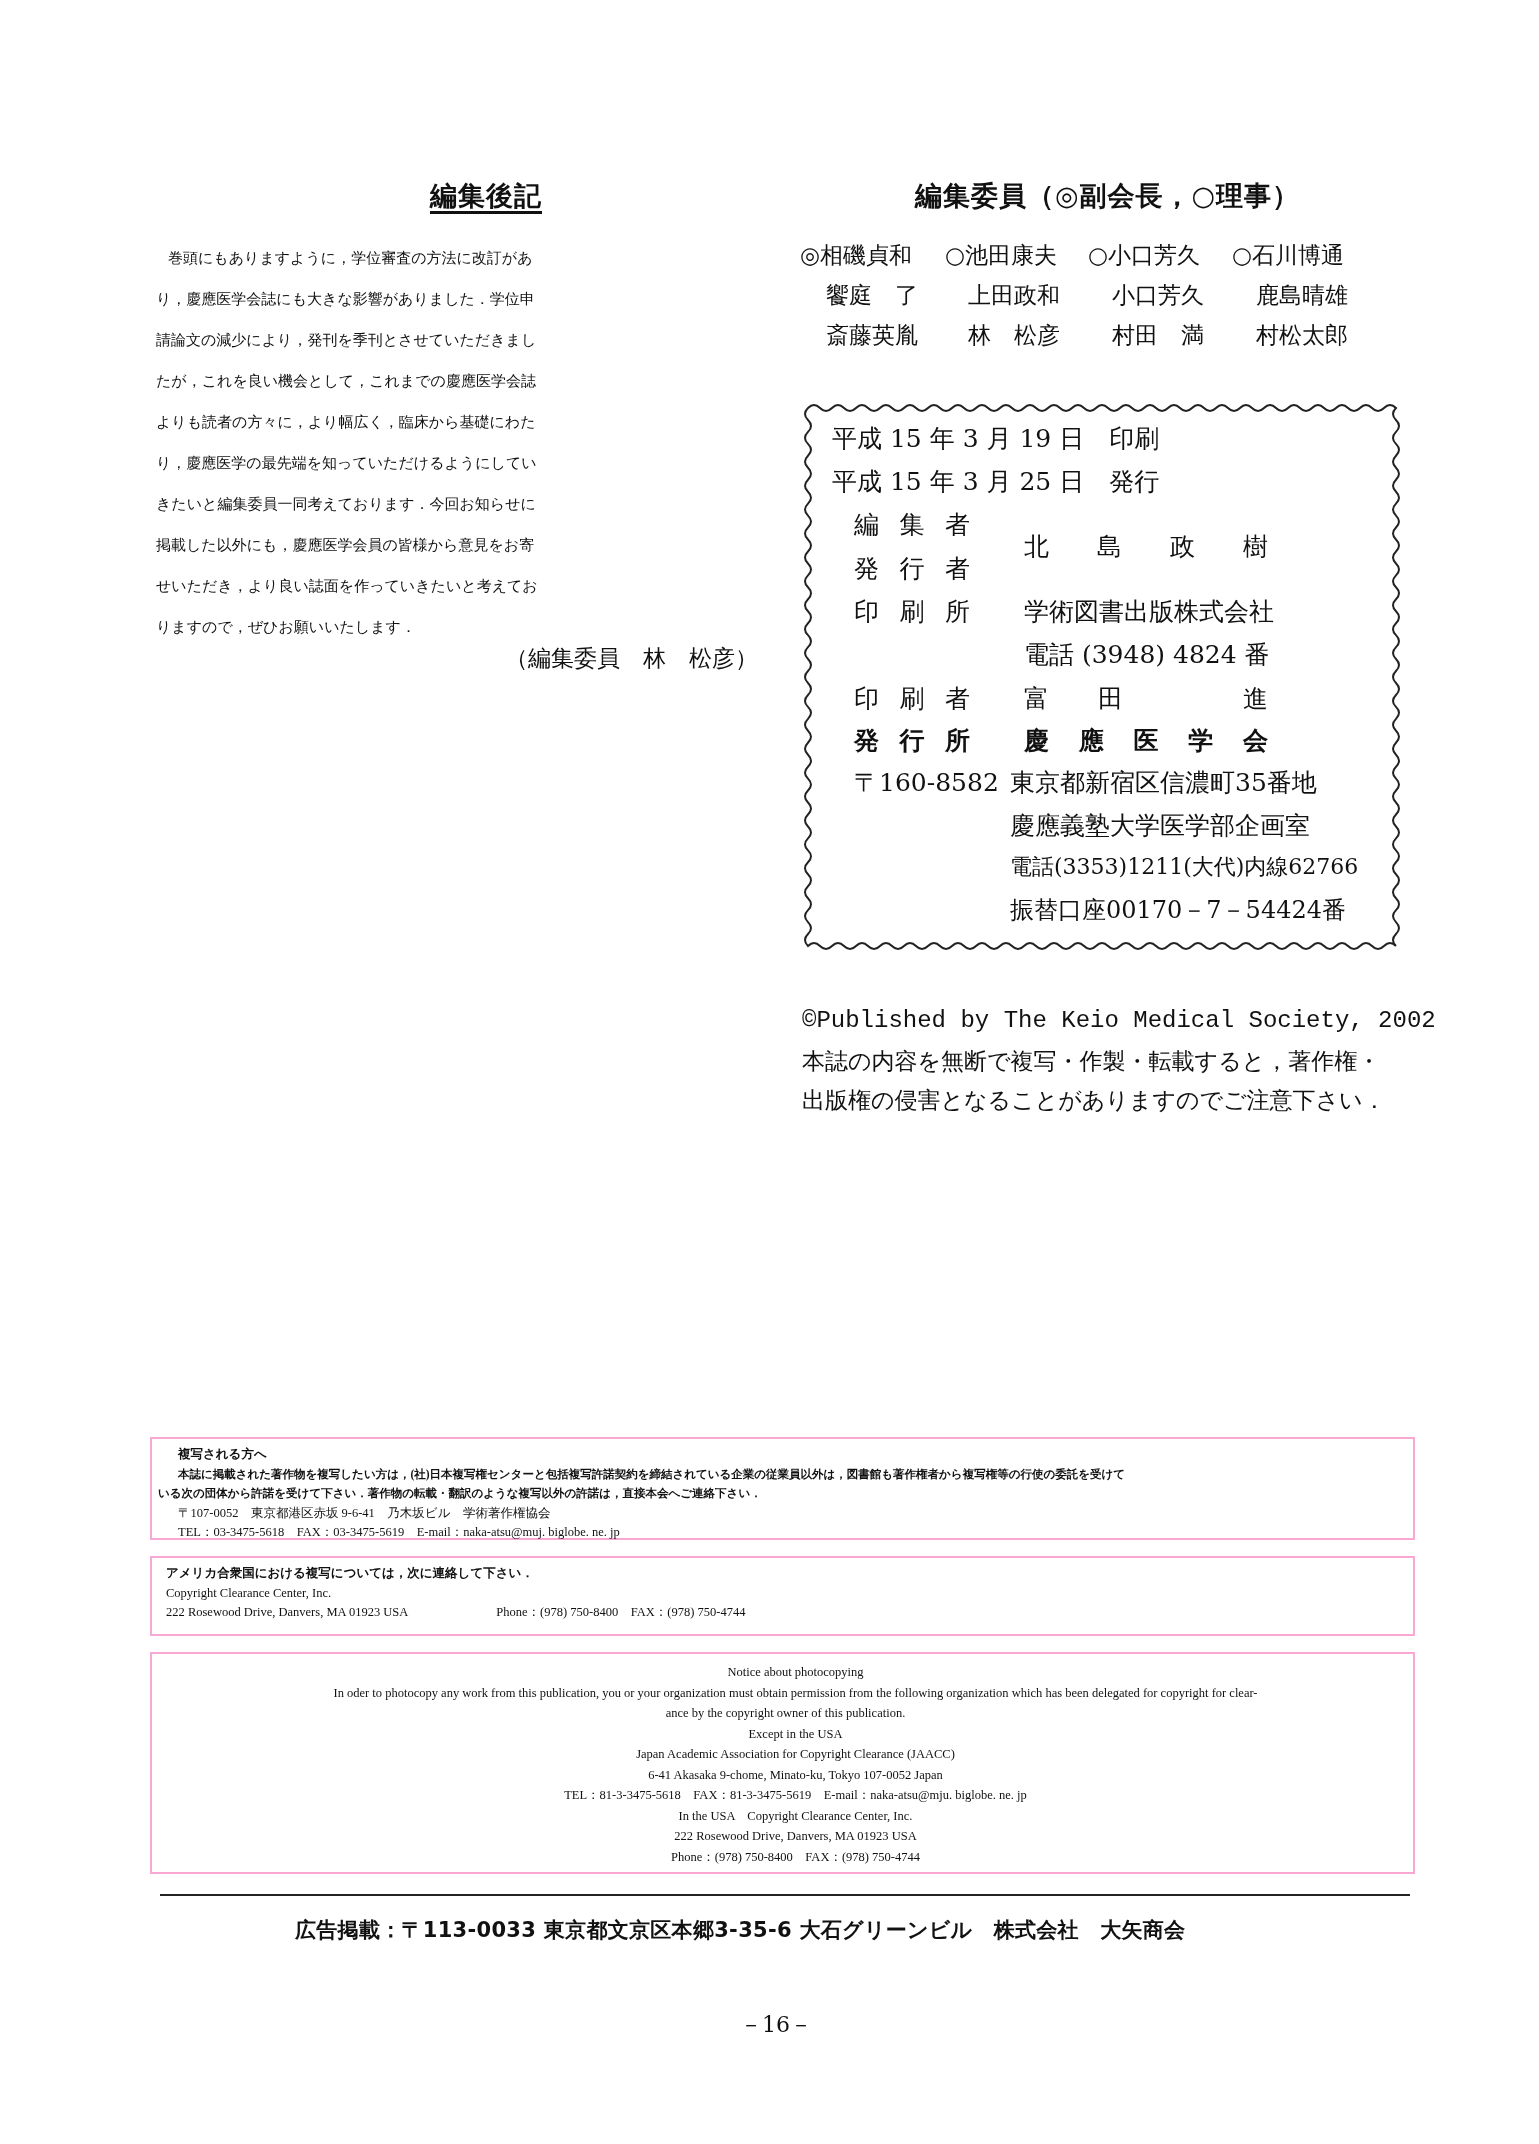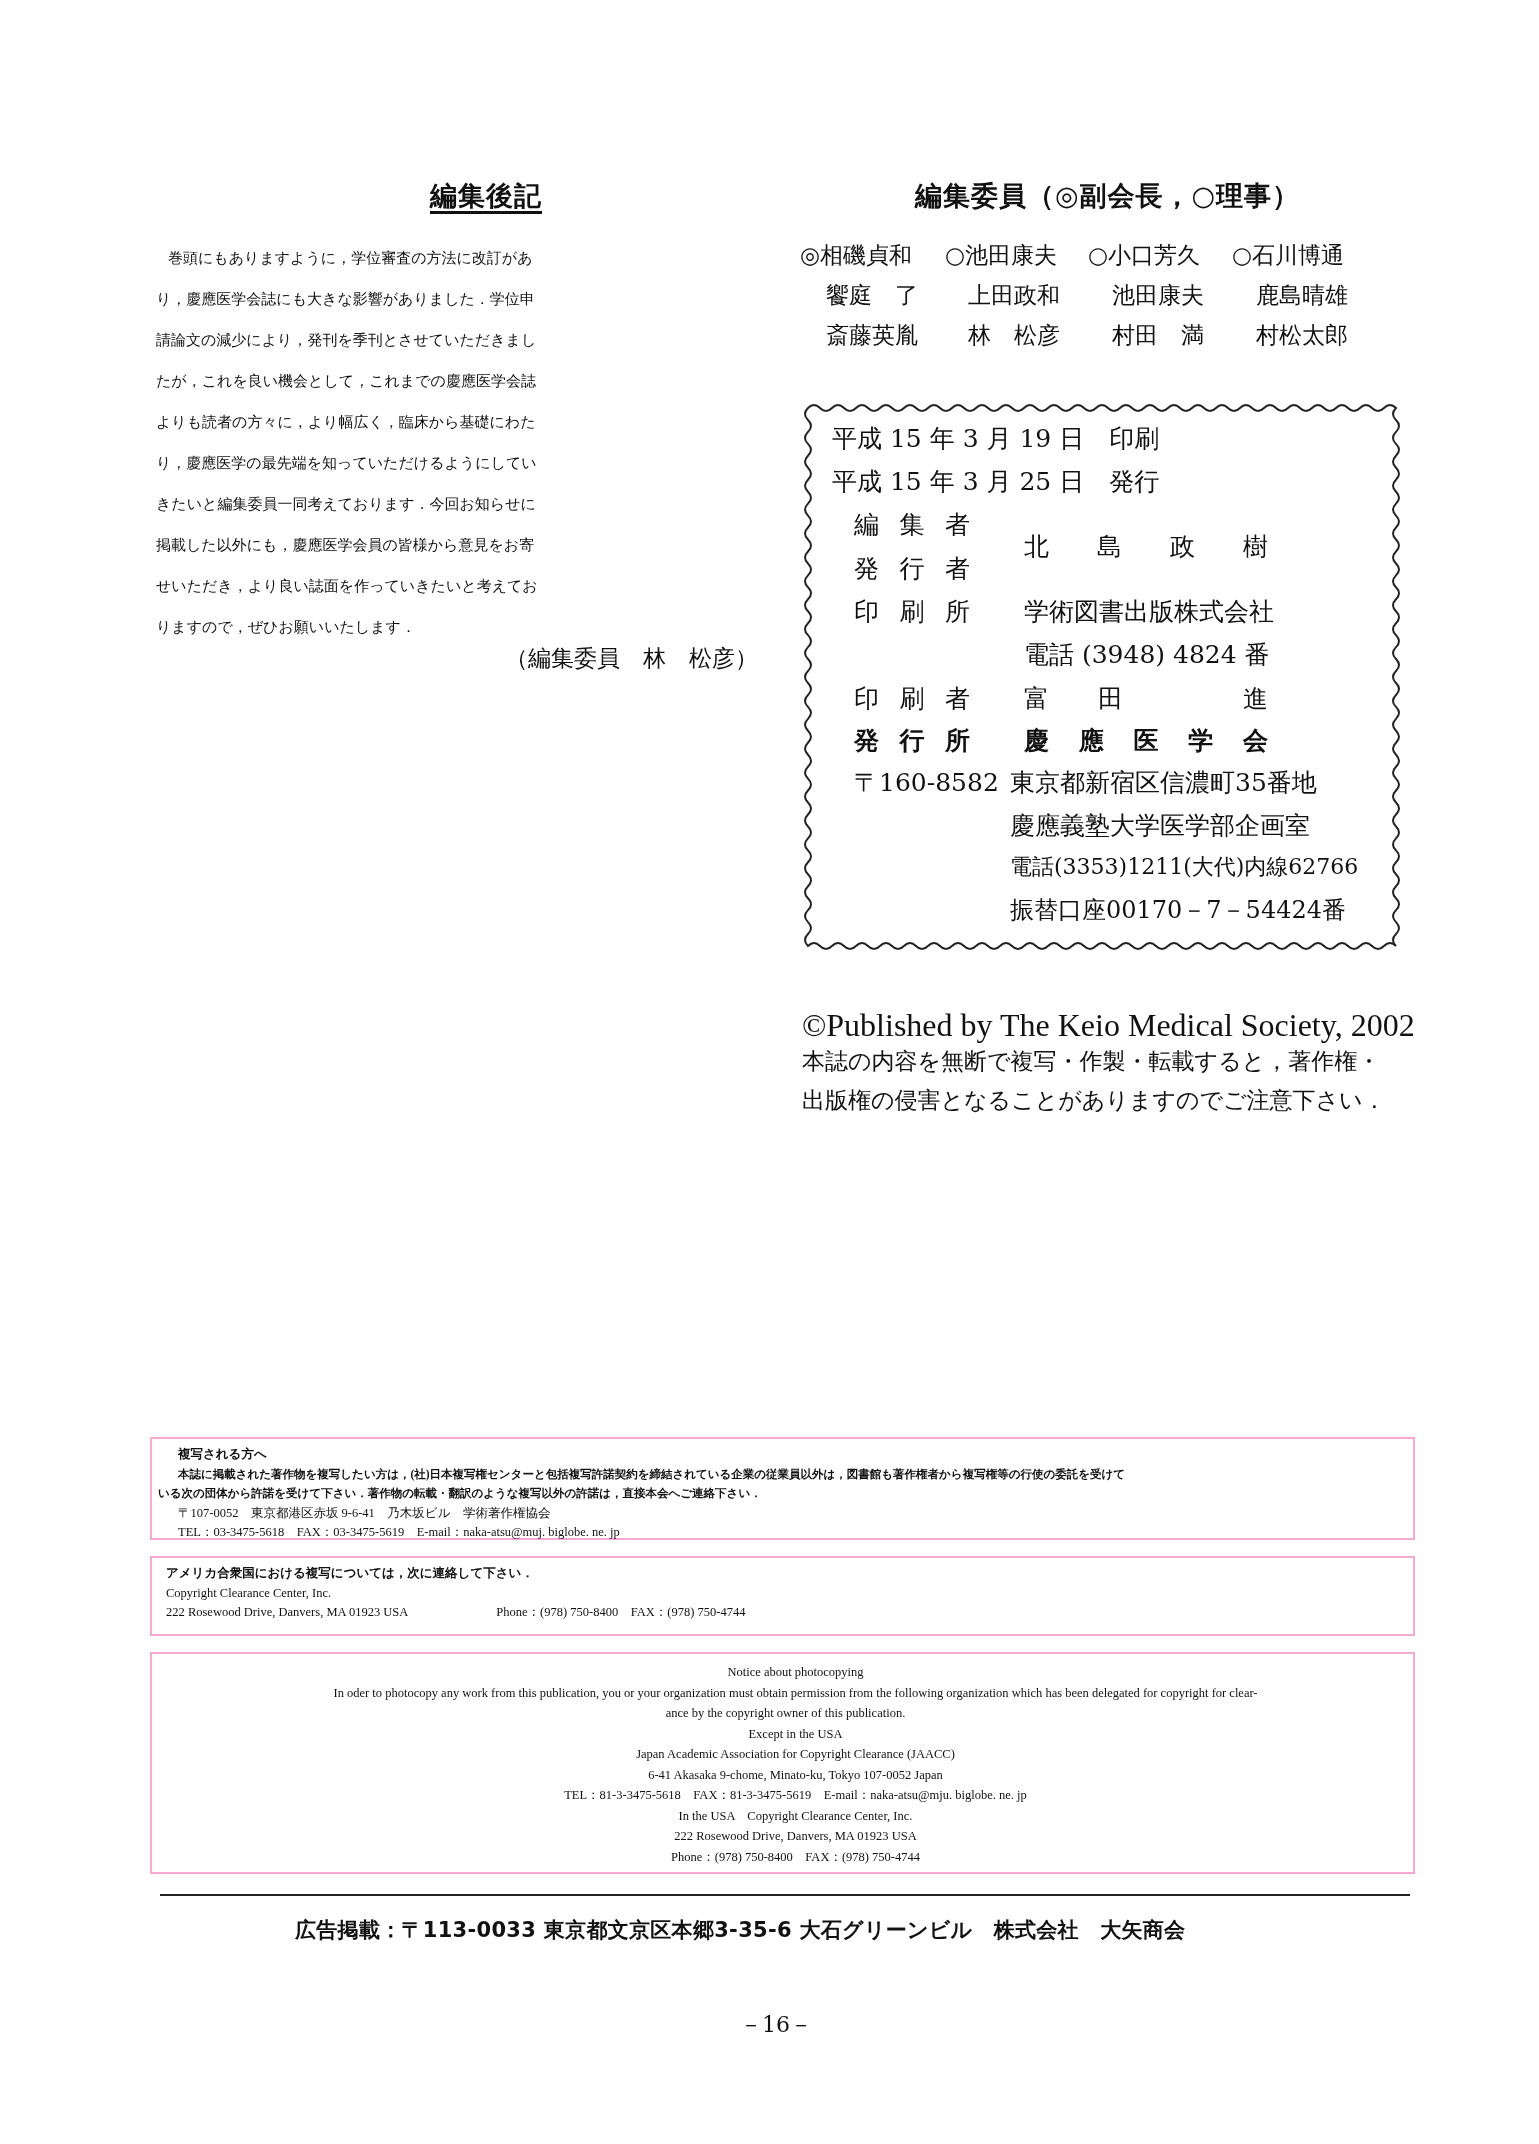--- a/index.html
+++ b/index.html
@@ -61,21 +61,21 @@
 
 <div id="committee-title" class="abs">編集委員（◎副会長，○理事）</div>
 
 <div class="abs member" style="left:800px;top:240px;">◎相磯貞和</div>
 <div class="abs member" style="left:945px;top:240px;">○池田康夫</div>
 <div class="abs member" style="left:1088px;top:240px;">○小口芳久</div>
 <div class="abs member" style="left:1232px;top:240px;">○石川博通</div>
 
 <div class="abs member" style="left:826px;top:280px;">饗庭　了</div>
 <div class="abs member" style="left:968px;top:280px;">上田政和</div>
-<div class="abs member" style="left:1112px;top:280px;">池田康夫</div>
+<div class="abs member" style="left:1112px;top:280px;">小口芳久</div>
 <div class="abs member" style="left:1256px;top:280px;">鹿島晴雄</div>
 
 <div class="abs member" style="left:826px;top:320px;">斎藤英胤</div>
 <div class="abs member" style="left:968px;top:320px;">林　松彦</div>
 <div class="abs member" style="left:1112px;top:320px;">村田　満</div>
 <div class="abs member" style="left:1256px;top:320px;">村松太郎</div>
 
 <div id="imprint-box" class="abs">
   <svg width="600" height="550">
     <path id="wavy-path" fill="none" stroke="#222" stroke-width="2" d="M6,6 Q12,0 18,6 Q24,12 29.999999999999996,6 Q36,0 42,6 Q48,12 53.99999999999999,6 Q60,0 66,6 Q72,12 78,6 Q84,0 90,6 Q96,12 101.99999999999999,6 Q108,0 114,6 Q120,12 126,6 Q132,0 138,6 Q144,12 150,6 Q156,0 162,6 Q167.99999999999997,12 174,6 Q180,0 186,6 Q192,12 197.99999999999997,6 Q204,0 210,6 Q216,12 222,6 Q227.99999999999997,0 234,6 Q240,12 246,6 Q252,0 258,6 Q264,12 270,6 Q276,0 282,6 Q288,12 294,6 Q300,0 306,6 Q312,12 318,6 Q324,0 329.99999999999994,6 Q336,12 342,6 Q348,0 354,6 Q360,12 366,6 Q372,0 378,6 Q384,12 389.99999999999994,6 Q396,0 402,6 Q408,12 414,6 Q420,0 426,6 Q432,12 438,6 Q444.00000000000006,0 449.99999999999994,6 Q456,12 462,6 Q468,0 474,6 Q480,12 486,6 Q492,0 498,6 Q504.00000000000006,12 510,6 Q516,0 522,6 Q528,12 534,6 Q540,0 546,6 Q552,12 558,6 Q564,0 570,6 Q576,12 582,6 Q588,0 594,6 Q588,11.977777777777778 594,17.955555555555556 Q600,23.933333333333334 594,29.91111111111111 Q588,35.888888888888886 594,41.86666666666667 Q600,47.84444444444445 594,53.82222222222222 Q588,59.800000000000004 594,65.77777777777777 Q600,71.75555555555556 594,77.73333333333333 Q588,83.71111111111111 594,89.6888888888889 Q600,95.66666666666666 594,101.64444444444445 Q588,107.62222222222222 594,113.60000000000001 Q600,119.57777777777778 594,125.55555555555554 Q588,131.53333333333333 594,137.51111111111112 Q600,143.48888888888888 594,149.46666666666667 Q588,155.44444444444446 594,161.42222222222222 Q600,167.4 594,173.3777777777778 Q588,179.35555555555555 594,185.33333333333331 Q600,191.3111111111111 594,197.2888888888889 Q588,203.26666666666665 594,209.24444444444444 Q600,215.22222222222223 594,221.20000000000002 Q588,227.17777777777778 594,233.15555555555557 Q600,239.13333333333335 594,245.1111111111111 Q588,251.08888888888887 594,257.06666666666666 Q600,263.0444444444445 594,269.02222222222224 Q588,275 594,280.97777777777776 Q600,286.9555555555556 594,292.93333333333334 Q588,298.9111111111111 594,304.8888888888889 Q600,310.8666666666667 594,316.84444444444443 Q588,322.82222222222225 594,328.8 Q600,334.7777777777778 594,340.7555555555556 Q588,346.7333333333333 594,352.7111111111111 Q600,358.68888888888887 594,364.66666666666663 Q588,370.64444444444445 594,376.6222222222222 Q600,382.59999999999997 594,388.5777777777778 Q588,394.55555555555554 594,400.5333333333333 Q600,406.5111111111111 594,412.4888888888889 Q588,418.4666666666667 594,424.44444444444446 Q600,430.4222222222222 594,436.40000000000003 Q588,442.3777777777778 594,448.35555555555555 Q600,454.33333333333337 594,460.31111111111113 Q588,466.2888888888889 594,472.2666666666667 Q600,478.2444444444444 594,484.2222222222222 Q588,490.2 594,496.17777777777775 Q600,502.15555555555557 594,508.1333333333333 Q588,514.1111111111111 594,520.088888888889 Q600,526.0666666666667 594,532.0444444444445 Q588,538.0222222222222 594,544 Q588,538 582,544 Q576,550 570,544 Q564,538 558,544 Q552,550 546,544 Q540,538 534,544 Q528,550 522,544 Q516,538 510,544 Q504,550 498,544 Q492,538 486,544 Q480,550 474,544 Q468,538 462,544 Q456,550 450,544 Q444,538 438,544 Q432,550 426,544 Q420,538 414,544 Q408,550 402,544 Q396,538 390,544 Q384,550 378,544 Q372,538 366,544 Q360,550 354,544 Q348,538 342,544 Q336,550 330,544 Q324,538 318,544 Q312,550 306,544 Q300,538 294,544 Q288,550 282,544 Q276,538 270.00000000000006,544 Q264,550 258,544 Q252,538 246,544 Q240,550 234,544 Q228,538 222,544 Q216,550 210.00000000000006,544 Q204,538 198,544 Q192,550 186,544 Q180,538 174,544 Q168,550 162,544 Q155.99999999999994,538 150.00000000000006,544 Q144,550 138,544 Q132,538 126,544 Q120,550 114,544 Q108,538 102,544 Q95.99999999999994,550 90,544 Q84,538 78,544 Q72,550 66,544 Q60,538 54,544 Q48,550 42,544 Q36,538 30,544 Q24,550 18,544 Q12,538 6,544 Q0,538.0222222222222 6,532.0444444444445 Q12,526.0666666666667 6,520.0888888888888 Q0,514.1111111111111 6,508.1333333333333 Q12,502.15555555555557 6,496.1777777777778 Q0,490.2 6,484.22222222222223 Q12,478.2444444444444 6,472.26666666666665 Q0,466.2888888888889 6,460.31111111111113 Q12,454.33333333333337 6,448.35555555555555 Q0,442.3777777777778 6,436.4 Q12,430.4222222222222 6,424.44444444444446 Q0,418.4666666666667 6,412.4888888888889 Q12,406.5111111111111 6,400.5333333333333 Q0,394.55555555555554 6,388.5777777777778 Q12,382.6 6,376.6222222222222 Q0,370.64444444444445 6,364.6666666666667 Q12,358.68888888888887 6,352.7111111111111 Q0,346.73333333333335 6,340.7555555555556 Q12,334.77777777777777 6,328.79999999999995 Q0,322.8222222222222 6,316.84444444444443 Q12,310.8666666666667 6,304.8888888888889 Q0,298.91111111111115 6,292.93333333333334 Q12,286.9555555555555 6,280.97777777777776 Q0,275 6,269.02222222222224 Q12,263.0444444444444 6,257.06666666666666 Q0,251.0888888888889 6,245.1111111111111 Q12,239.13333333333333 6,233.15555555555557 Q0,227.17777777777775 6,221.2 Q12,215.22222222222217 6,209.2444444444444 Q0,203.2666666666667 6,197.2888888888889 Q12,191.31111111111113 6,185.33333333333337 Q0,179.35555555555555 6,173.3777777777778 Q12,167.40000000000003 6,161.42222222222222 Q0,155.44444444444446 6,149.4666666666667 Q12,143.48888888888888 6,137.51111111111112 Q0,131.5333333333333 6,125.55555555555554 Q12,119.57777777777778 6,113.59999999999997 Q0,107.6222222222222 6,101.64444444444445 Q12,95.66666666666663 6,89.68888888888887 Q0,83.71111111111111 6,77.73333333333329 Q12,71.75555555555559 6,65.77777777777783 Q0,59.80000000000001 6,53.82222222222225 Q12,47.844444444444434 6,41.866666666666674 Q0,35.888888888888914 6,29.91111111111104 Q12,23.93333333333328 6,17.95555555555552 Q0,11.97777777777776 6,6"></path>
@@ -133,21 +133,21 @@
       <span>会</span>
   </div>
 
   <div class="imp" style="left:52px;top:364px;">〒160-8582</div>
   <div class="imp" style="left:208px;top:364px;">東京都新宿区信濃町35番地</div>
   <div class="imp" style="left:208px;top:407px;">慶應義塾大学医学部企画室</div>
   <div class="imp" style="left:208px;top:450px;font-size:22px;">電話(3353)1211(大代)内線62766</div>
   <div class="imp" style="left:208px;top:492px;font-size:24px;">振替口座00170－7－54424番</div>
 </div>
 
-<div class="abs copy" style="left:802px;top:1007px;font-family:Liberation Serif, serif;font-size:32px;">©Published by The Keio Medical Society, 2002</div>
+<div class="abs copy" style="left:802px;top:1007px;font-family:Liberation Mono, monospace;font-size:24px;">©Published by The Keio Medical Society, 2002</div>
 <div class="abs copy" style="left:802px;top:1046px;">本誌の内容を無断で複写・作製・転載すると，著作権・</div>
 <div class="abs copy" style="left:802px;top:1085px;">出版権の侵害となることがありますのでご注意下さい．</div>
 
 <div class="notice-box" style="left:150px;top:1437px;width:1265px;height:103px;">
   <span class="ln bold">複写される方へ</span>
   <span class="ln bold" style="font-size:11.5px;">本誌に掲載された著作物を複写したい方は，(社)日本複写権センターと包括複写許諾契約を締結されている企業の従業員以外は，図書館も著作権者から複写権等の行使の委託を受けて</span>
   <span class="ln bold outdent" style="font-size:11.5px;">いる次の団体から許諾を受けて下さい．著作物の転載・翻訳のような複写以外の許諾は，直接本会へご連絡下さい．</span>
   <span class="ln">〒107-0052　東京都港区赤坂 9-6-41　乃木坂ビル　学術著作権協会</span>
   <span class="ln">TEL：03-3475-5618　FAX：03-3475-5619　E-mail：naka-atsu@muj. biglobe. ne. jp</span>
 </div>

